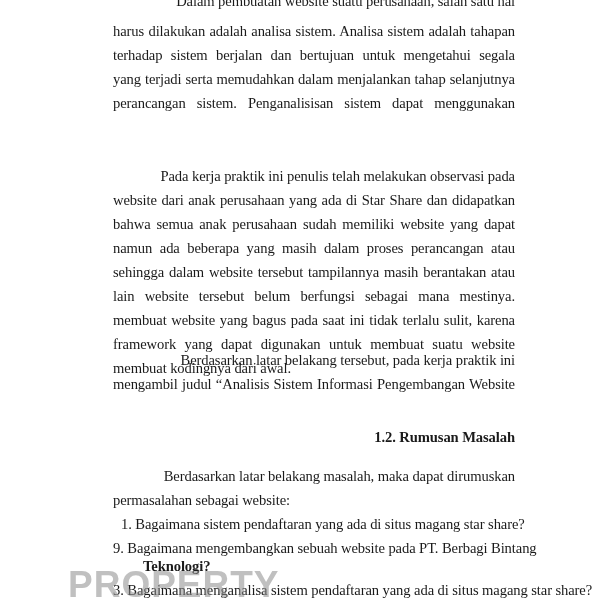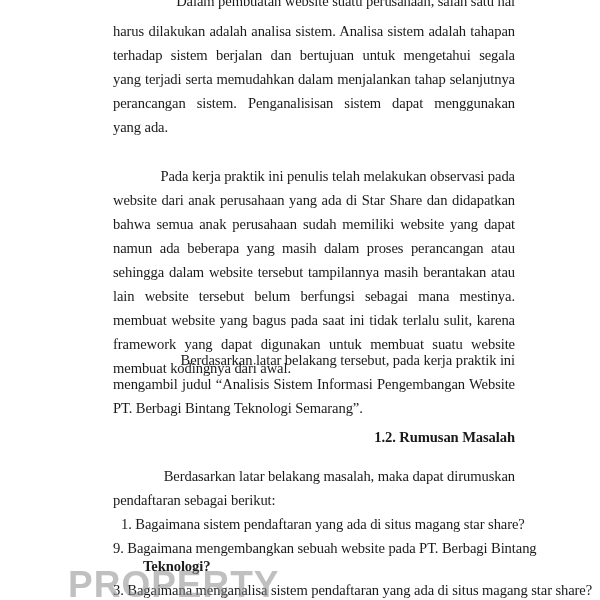--- a/index.html
+++ b/index.html
@@ -68,40 +68,38 @@
 </head>
 <body>
 
 <div class="page">
 
   <div class="line justify indent" style="top:-8px;">Dalam pembuatan website suatu perusahaan, salah satu hal penting yang</div>
   <div class="line justify" style="top:22px;">harus dilakukan adalah analisa sistem. Analisa sistem adalah tahapan penelitian</div>
   <div class="line justify" style="top:46px;">terhadap sistem berjalan dan bertujuan untuk mengetahui segala permasalahan</div>
   <div class="line justify" style="top:70px;">yang terjadi serta memudahkan dalam menjalankan tahap selanjutnya yaitu tahap</div>
   <div class="line justify" style="top:94px;">perancangan sistem. Penganalisisan sistem dapat menggunakan berbagai metode</div>
-  <div class="line" style="top:118px;">yang ada.</div>
 
   <div class="line justify indent" style="top:167px;">Pada kerja praktik ini penulis telah melakukan observasi pada setiap</div>
   <div class="line justify" style="top:191px;">website dari anak perusahaan yang ada di Star Share dan didapatkan kesimpulan</div>
   <div class="line justify" style="top:215px;">bahwa semua anak perusahaan sudah memiliki website yang dapat diakses,</div>
   <div class="line justify" style="top:239px;">namun ada beberapa yang masih dalam proses perancangan atau perbaikan</div>
   <div class="line justify" style="top:263px;">sehingga dalam website tersebut tampilannya masih berantakan atau dengan kata</div>
   <div class="line justify" style="top:287px;">lain website tersebut belum berfungsi sebagai mana mestinya. Padahal untuk</div>
   <div class="line justify" style="top:311px;">membuat website yang bagus pada saat ini tidak terlalu sulit, karena sudah banyak</div>
   <div class="line justify" style="top:335px;">framework yang dapat digunakan untuk membuat suatu website tanpa harus</div>
   <div class="line" style="top:359px;">membuat kodingnya dari awal.</div>
 
   <div class="line justify indent" style="top:351px;">Berdasarkan latar belakang tersebut, pada kerja praktik ini penulis</div>
   <div class="line justify" style="top:375px;">mengambil judul “Analisis Sistem Informasi Pengembangan Website Magang di</div>
-  <div class="line" style="top:399px;">PT. Berbagi Bintang Teknologi Semarang”.</div>
 
   <div class="line heading" style="top:428px;text-align:right;">1.2. Rumusan Masalah</div>
 
   <div class="line indent" style="top:467px;">Berdasarkan latar belakang masalah, maka dapat dirumuskan</div>
-  <div class="line" style="top:491px;">pendaftaran sebagai berikut:</div>
+  <div class="line" style="top:491px;">permasalahan sebagai website:</div>
 
   <div class="line" style="top:515px;margin-left:8px;">1. Bagaimana sistem pendaftaran yang ada di situs magang star share?</div>
   <div class="line" style="top:539px;">9. Bagaimana mengembangkan sebuah website pada PT. Berbagi Bintang</div>
   <div class="line hang" style="top:557px;">Teknologi?</div>
   <div class="line" style="top:581px;">3. Bagaimana menganalisa sistem pendaftaran yang ada di situs magang star share?</div>
 
   <div class="watermark">PROPERTY</div>
 </div>
 
 </body></html>

